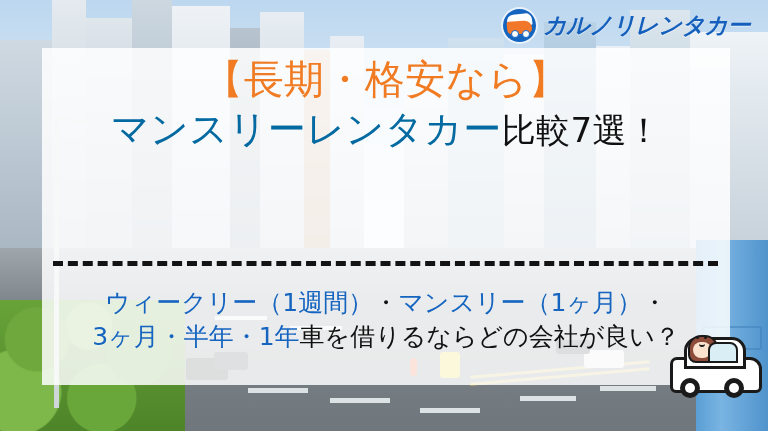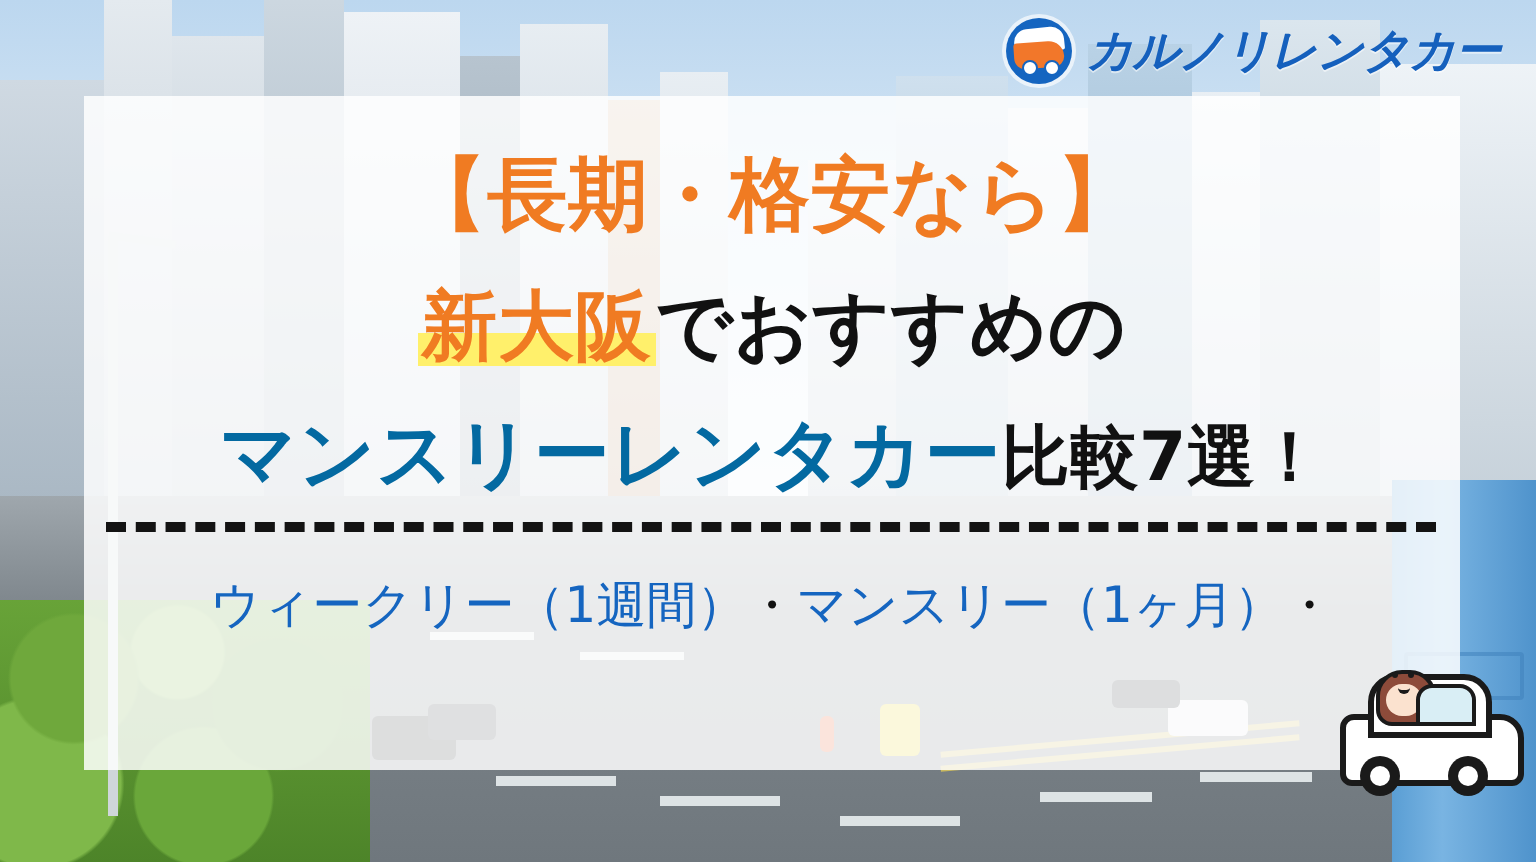--- a/index.html
+++ b/index.html
@@ -38,23 +38,22 @@
   
   .panel{
     position:absolute;left:42px;top:48px;width:688px;height:337px;
     background:rgba(255,255,255,0.84);
   }
 
   
   .headline{position:absolute;left:42px;top:56px;width:688px;text-align:center;}
   .hl-line{
     font-family:"DejaVu Sans","Liberation Sans",sans-serif;
-    font-weight:bold;line-height:1.18;white-space:nowrap;
+    font-weight:normal;line-height:1.18;white-space:nowrap;
     letter-spacing:0.01em;
-    margin-top:19px;
   }
   .hl1{font-size:40px;color:#F07B22;margin-bottom:4px;}
   .hl2{font-size:38px;margin-bottom:2px;}
   .hl3{font-size:38px;}
   .or{color:#0369a1;}
   .bk{color:#111111;}
   .hl-mark{
     color:#F07B22;
     background:linear-gradient(transparent 58%, #FFF06B 58%, #FFF06B 96%, transparent 96%);
     padding:0 2px;
@@ -173,33 +172,33 @@
       <span class="sweep"></span>
       <span class="body"></span>
       <span class="wheel w1"></span>
       <span class="wheel w2"></span>
     </span>
     <span class="logo-text">カルノリレンタカー</span>
   </div>
 
   <div class="headline">
     <div class="hl-line hl1">【長期・格安なら】</div>
-    <div class="hl-line hl2">
-      <span class="hl-mark">新大阪</span><span class="bk">でおすすめの</span>
-    </div>
     <div class="hl-line hl3">
       <span class="or">マンスリーレンタカー</span><span class="bk small">比較7選！</span>
     </div>
   </div>
 
   <div class="divider"></div>
 
   <div class="sub">
     <div class="sub-line">
       <span class="blue">ウィークリー（1週間）</span><span class="sub-bk">・</span><span class="blue">マンスリー（1ヶ月）</span><span class="sub-bk">・</span>
+    </div>
+    <div class="sub-line">
+      <span class="blue">3ヶ月・半年・1年</span><span class="sub-bk">車を借りるならどの会社が良い？</span>
     </div>
   </div>
 
   <div class="cartoon">
     <span class="cc-body"></span>
     <span class="cc-cabin"></span>
     <span class="cc-hair"></span>
     <span class="cc-face"></span>
     <span class="cc-eye cc-e1"></span>
     <span class="cc-eye cc-e2"></span>

